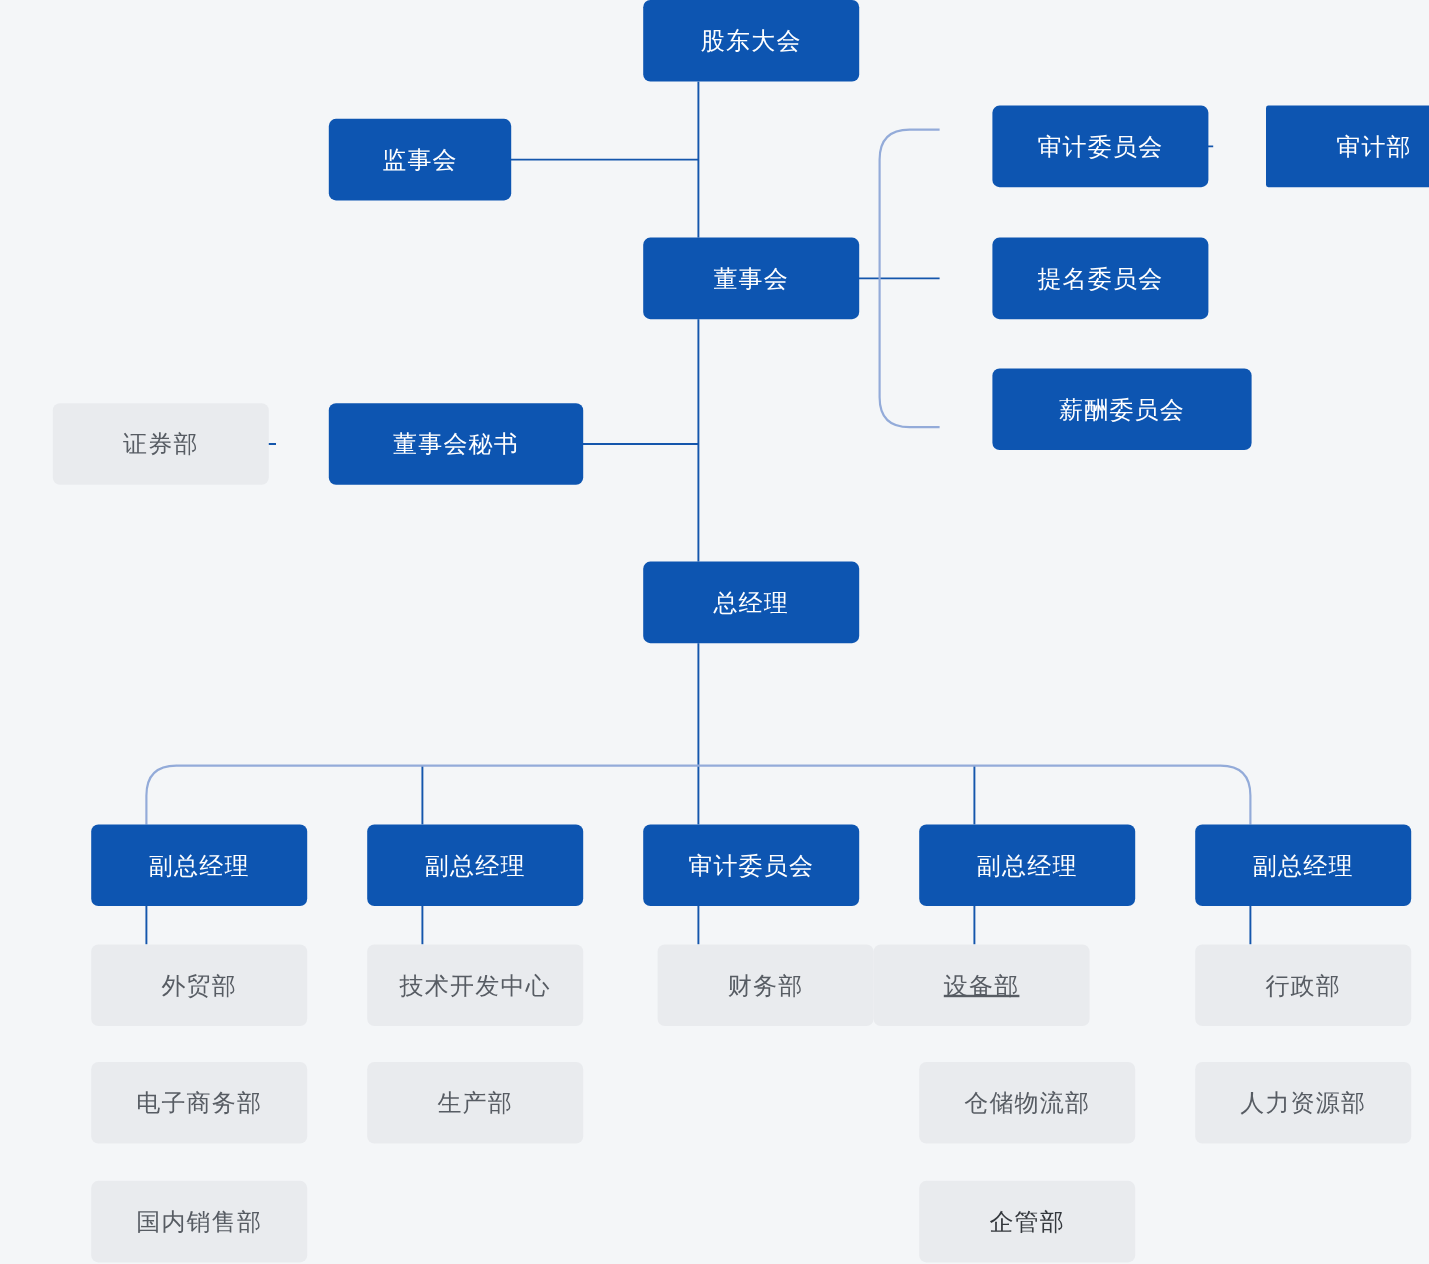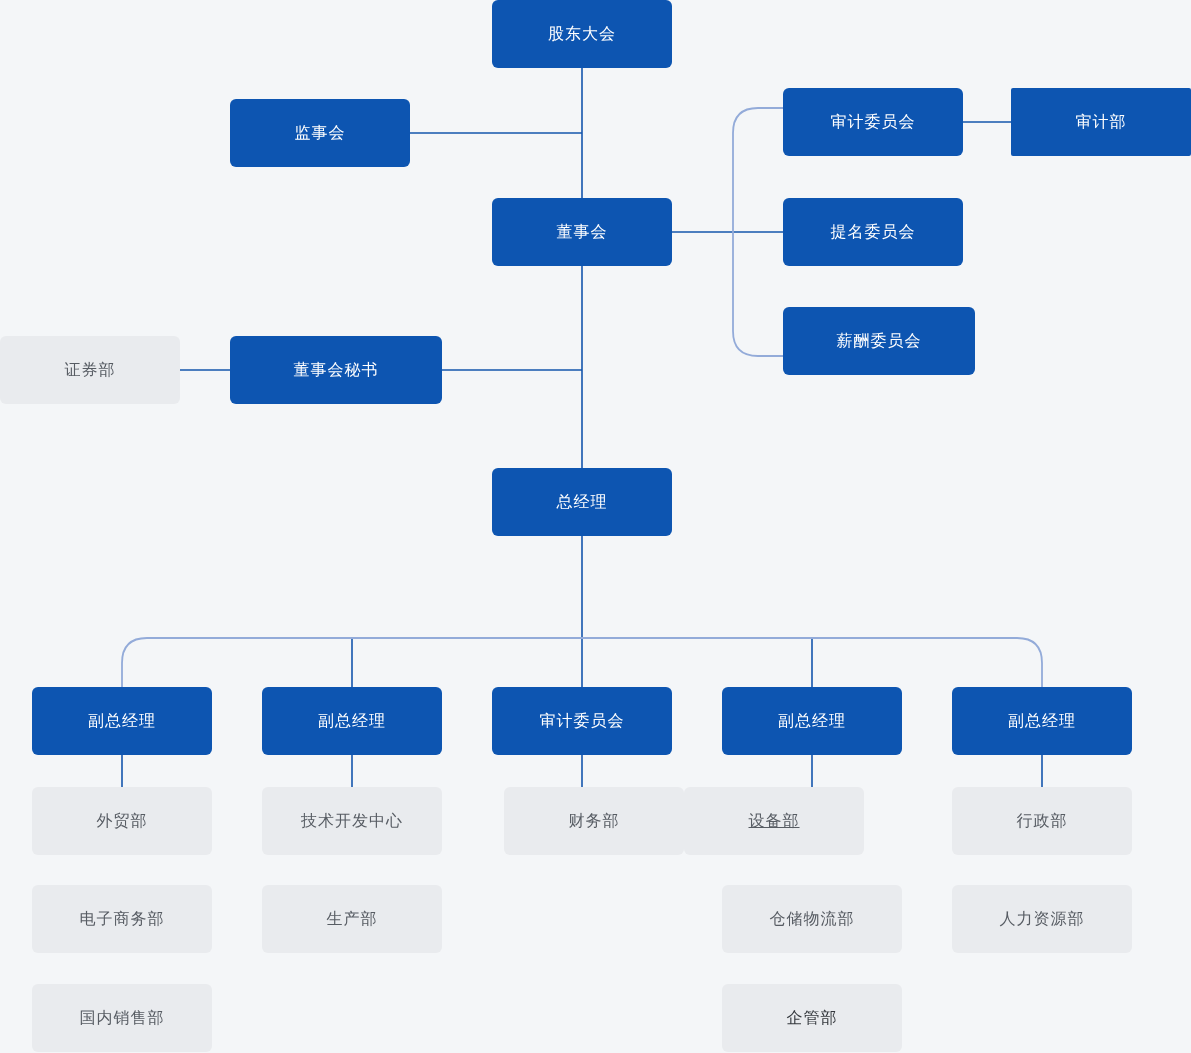--- a/index.html
+++ b/index.html
@@ -30,25 +30,26 @@
     display: block;
   }
   .node {
     position: absolute;
     width: 180px;
     height: 68px;
     border-radius: 6px;
     display: flex;
     align-items: center;
     justify-content: center;
-    font-size: 16px;
+    font-size: 20px;
     letter-spacing: 1px;
     box-sizing: border-box;
     cursor: default;
     user-select: none;
+    margin-left: 44px;
   }
   .node.primary {
     background: var(--node-blue, #0D55B1);
     color: var(--text-light, #FFFFFF);
   }
   .node.secondary {
     background: var(--node-gray, #E9EBEE);
     color: var(--text-gray, #575C63);
   }
   .node.secondary.emphasis {
@@ -73,26 +74,26 @@
       <line x1="122" y1="755" x2="122" y2="787" stroke="#1456AC" stroke-width="1.6"></line>
       <line x1="352" y1="755" x2="352" y2="787" stroke="#1456AC" stroke-width="1.6"></line>
       <line x1="582" y1="755" x2="582" y2="787" stroke="#1456AC" stroke-width="1.6"></line>
       <line x1="812" y1="755" x2="812" y2="787" stroke="#1456AC" stroke-width="1.6"></line>
       <line x1="1042" y1="755" x2="1042" y2="787" stroke="#1456AC" stroke-width="1.6"></line>
       <path d="M 783 108 L 758 108 Q 733 108 733 133 L 733 331 Q 733 356 758 356 L 783 356" fill="none" stroke="#93ABD9" stroke-width="1.8"></path>
       <path d="M 122 687 L 122 663 Q 122 638 147 638 L 1017 638 Q 1042 638 1042 663 L 1042 687" fill="none" stroke="#93ABD9" stroke-width="1.8"></path>
     </svg>
 
 <div class="node primary" style="left: 492px; top: 0px; width: 180px; height: 68px; border-radius: 6px;">股东大会</div>
-    <div class="node primary" style="left: 230px; top: 99px; width: 180px; height: 68px; border-radius: 6px;">监事会</div>
+    <div class="node primary" style="left: 230px; top: 99px; width: 152px; height: 68px; border-radius: 6px;">监事会</div>
     <div class="node primary" style="left: 783px; top: 88px; width: 180px; height: 68px; border-radius: 6px;">审计委员会</div>
     <div class="node primary" style="left: 1011px; top: 88px; width: 180px; height: 68px; border-radius: 2px;">审计部</div>
     <div class="node primary" style="left: 492px; top: 198px; width: 180px; height: 68px; border-radius: 6px;">董事会</div>
     <div class="node primary" style="left: 783px; top: 198px; width: 180px; height: 68px; border-radius: 6px;">提名委员会</div>
-    <div class="node primary" style="left: 783px; top: 307px; width: 192px; height: 68px; border-radius: 6px; text-align: center;">薪酬委员会</div>
+    <div class="node primary" style="left: 783px; top: 307px; width: 216px; height: 68px; border-radius: 6px; text-align: center;">薪酬委员会</div>
     <div class="node secondary" style="left: 0px; top: 336px; width: 180px; height: 68px; border-radius: 6px;">证券部</div>
     <div class="node primary" style="left: 230px; top: 336px; width: 212px; height: 68px; border-radius: 6px;">董事会秘书</div>
     <div class="node primary" style="left: 492px; top: 468px; width: 180px; height: 68px; border-radius: 6px;">总经理</div>
     <div class="node primary" style="left: 32px; top: 687px; width: 180px; height: 68px; border-radius: 6px;">副总经理</div>
     <div class="node primary" style="left: 262px; top: 687px; width: 180px; height: 68px; border-radius: 6px;">副总经理</div>
     <div class="node primary" style="left: 492px; top: 687px; width: 180px; height: 68px; border-radius: 6px;">审计委员会</div>
     <div class="node primary" style="left: 722px; top: 687px; width: 180px; height: 68px; border-radius: 6px;">副总经理</div>
     <div class="node primary" style="left: 952px; top: 687px; width: 180px; height: 68px; border-radius: 6px;">副总经理</div>
     <div class="node secondary" style="left: 32px; top: 787px; width: 180px; height: 68px; border-radius: 6px;">外贸部</div>
     <div class="node secondary" style="left: 262px; top: 787px; width: 180px; height: 68px; border-radius: 6px;">技术开发中心</div>

